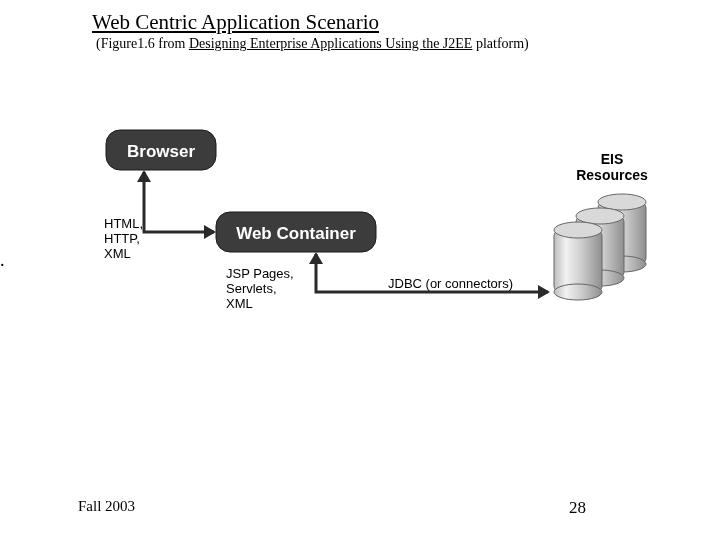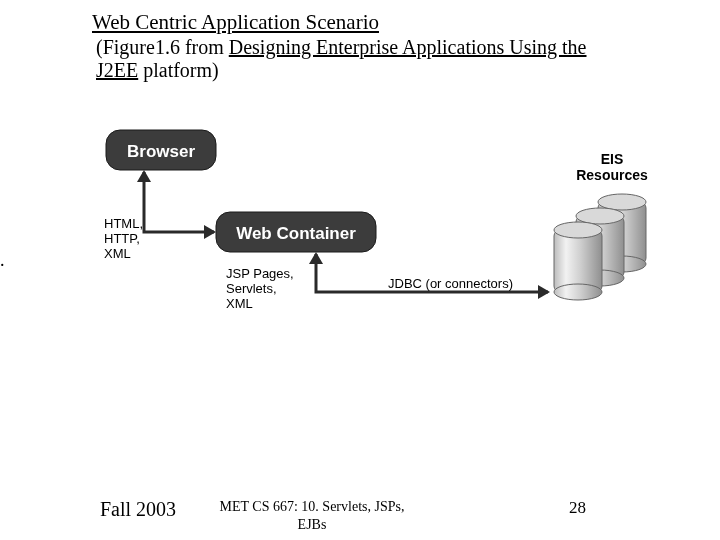--- a/index.html
+++ b/index.html
@@ -1,23 +1,23 @@
 <!DOCTYPE html>
 <html><head>
 <meta charset="utf-8">
 <style>
   html,body{margin:0;padding:0;width:720px;height:540px;background:#fff;
     font-family:"Times New Roman",Times,serif;color:#000;overflow:hidden}
   .slide{position:relative;width:624px;height:540px}
   .pos{position:absolute}
   .title{left:92px;top:10px;font-size:21px;text-decoration:underline}
-  .subtitle{left:96px;top:36px;font-size:20px}
+  .subtitle{left:96px;top:36px;font-size:14px}
   .subtitle .u{text-decoration:underline}
   .dot{left:0;top:250px;font-size:18px}
-  .footer-l{left:100px;top:498px;font-size:20px}
+  .footer-l{left:78px;top:498px;font-size:15px}
   .footer-c{left:0;right:0;top:498px;text-align:center;font-size:14px;line-height:1.25}
   .footer-r{right:38px;top:498px;font-size:17px}
 
   
   .diagram{position:absolute;left:96px;top:120px;width:560px;height:230px}
   .dn{font-family:Arial,Helvetica,sans-serif}
   .cap{fill:#3c3c3c;stroke:#1a1a1a;stroke-width:1}
   .captxt{fill:#fff;font-weight:700;font-size:17px}
   .lbl{fill:#000;font-size:14px}
   .lbls{fill:#000;font-size:13px}
@@ -103,18 +103,14 @@
     <g>
       <text class="lbls" x="130" y="158">JSP Pages,</text>
       <text class="lbls" x="130" y="173">Servlets,</text>
       <text class="lbls" x="130" y="188">XML</text>
     </g>
 
     <text class="lbls" x="292" y="168">JDBC (or connectors)</text>
   </svg>
 
   <div class="pos footer-l">Fall 2003</div>
-  <div class="pos footer-c">
-    <span>MET CS 667: 10. Servlets, JSPs,</span><br>
-    <span>EJBs</span>
-  </div>
   <div class="pos footer-r">28</div>
 </div>
 
 </body></html>

